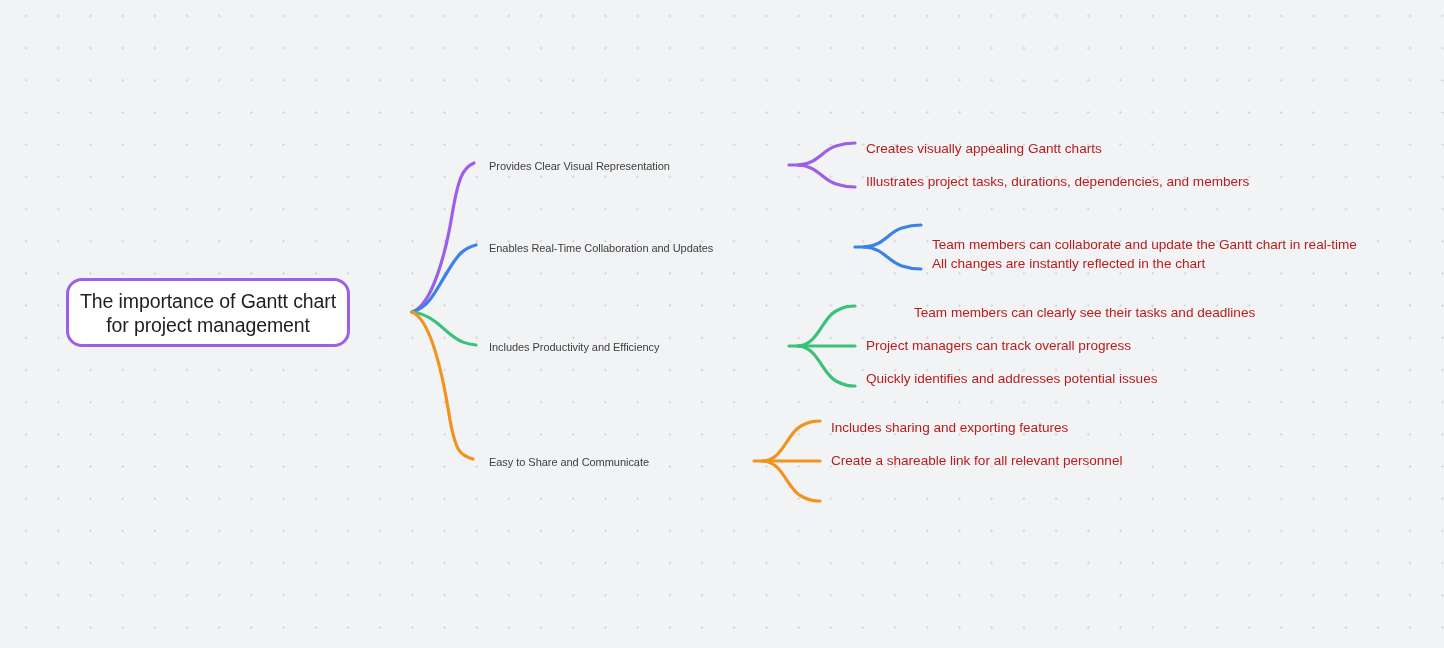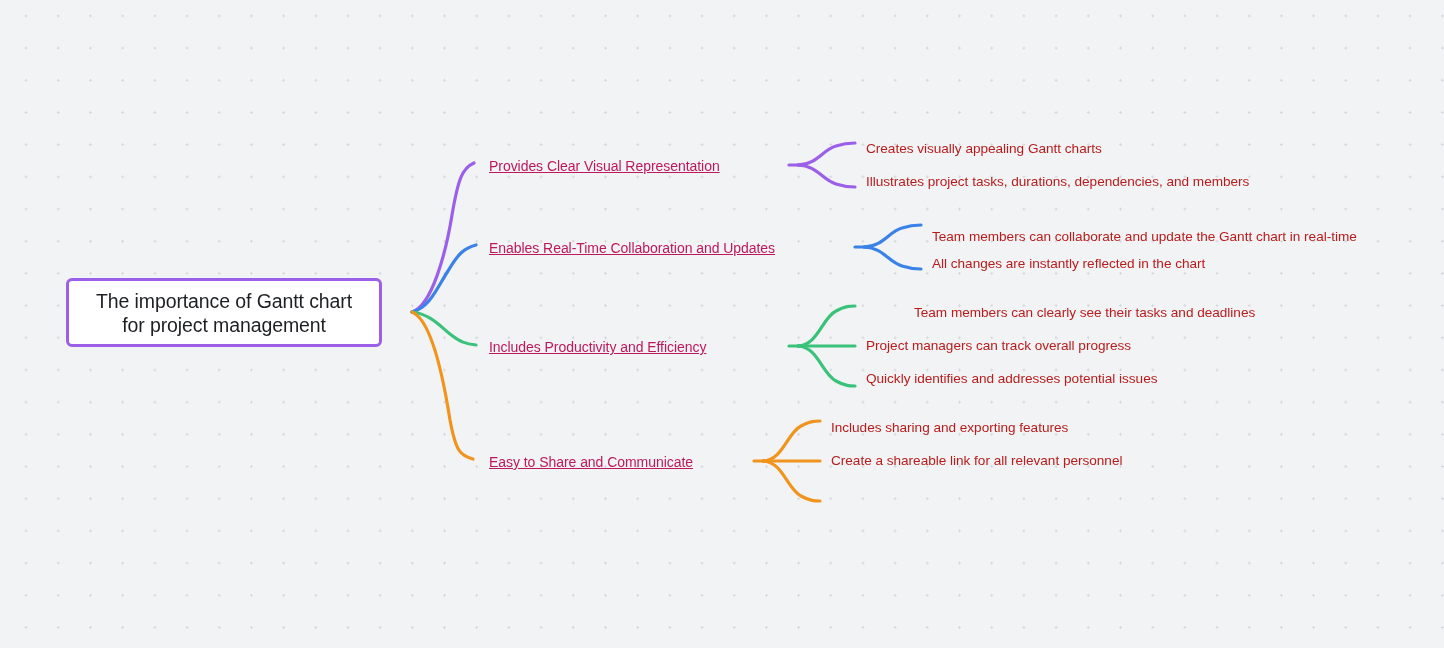--- a/index.html
+++ b/index.html
@@ -41,50 +41,49 @@
     fill: none;
     stroke-linecap: round;
     stroke-linejoin: round;
   }
 
   
   .root-node {
     position: absolute;
     left: 66px;
     top: 278px;
-    width: 316px;
+    width: 284px;
     height: 69px;
     box-sizing: border-box;
     border: 3px solid #9b5fe8;
-    border-radius: 6px;
+    border-radius: 16px;
     background: #ffffff;
     display: flex;
     align-items: center;
     justify-content: center;
     z-index: 3;
   }
   .root-title {
     font-size: 19.5px;
     line-height: 24px;
     color: #1d1f23;
     text-align: center;
     letter-spacing: -0.1px;
     white-space: pre-line;
   }
 
   
   .branch-label {
     position: absolute;
-    font-size: 14px;
+    font-size: 11px;
     line-height: 20px;
-    color: #be185d;
+    color: #404040;
     white-space: nowrap;
     z-index: 2;
     letter-spacing: -0.05px;
-    text-decoration: underline;
   }
 
   
   .leaf-label {
     position: absolute;
     font-size: 13.6px;
     line-height: 18px;
     color: #b91c1c;
     white-space: nowrap;
     z-index: 2;
@@ -128,21 +127,21 @@
   <div class="root-node">
     <div class="root-title">The importance of Gantt chart
 for project management</div>
   </div>
 
   <div class="branch-label" style="left:489px; top:156px;">Provides Clear Visual Representation</div>
   <div class="leaf-label" style="left:866px; top:140px;">Creates visually appealing Gantt charts</div>
   <div class="leaf-label" style="left:866px; top:173px;">Illustrates project tasks, durations, dependencies, and members</div>
 
   <div class="branch-label" style="left:489px; top:238px;">Enables Real-Time Collaboration and Updates</div>
-  <div class="leaf-label" style="left:932px; top:228px;">Team members can collaborate and update the Gantt chart in real-time</div>
+  <div class="leaf-label" style="left:932px; top:236px;">Team members can collaborate and update the Gantt chart in real-time</div>
   <div class="leaf-label" style="left:932px; top:255px;">All changes are instantly reflected in the chart</div>
 
   <div class="branch-label" style="left:489px; top:337px;">Includes Productivity and Efficiency</div>
   <div class="leaf-label" style="left:866px; top:304px;margin-left:48px;">Team members can clearly see their tasks and deadlines</div>
   <div class="leaf-label" style="left:866px; top:337px;">Project managers can track overall progress</div>
   <div class="leaf-label" style="left:866px; top:370px;">Quickly identifies and addresses potential issues</div>
 
   <div class="branch-label" style="left:489px; top:452px;">Easy to Share and Communicate</div>
   <div class="leaf-label" style="left:831px; top:419px;">Includes sharing and exporting features</div>
   <div class="leaf-label" style="left:831px; top:452px;">Create a shareable link for all relevant personnel</div>

